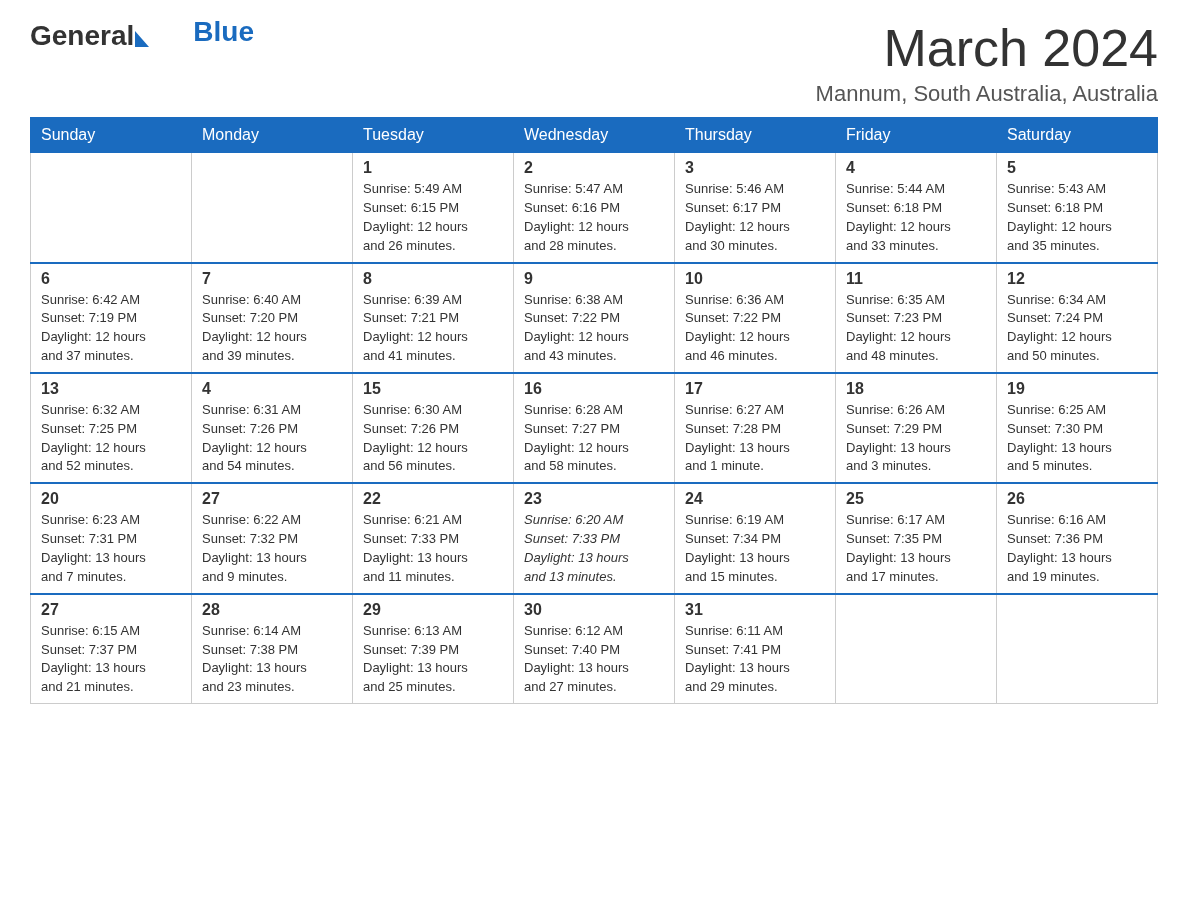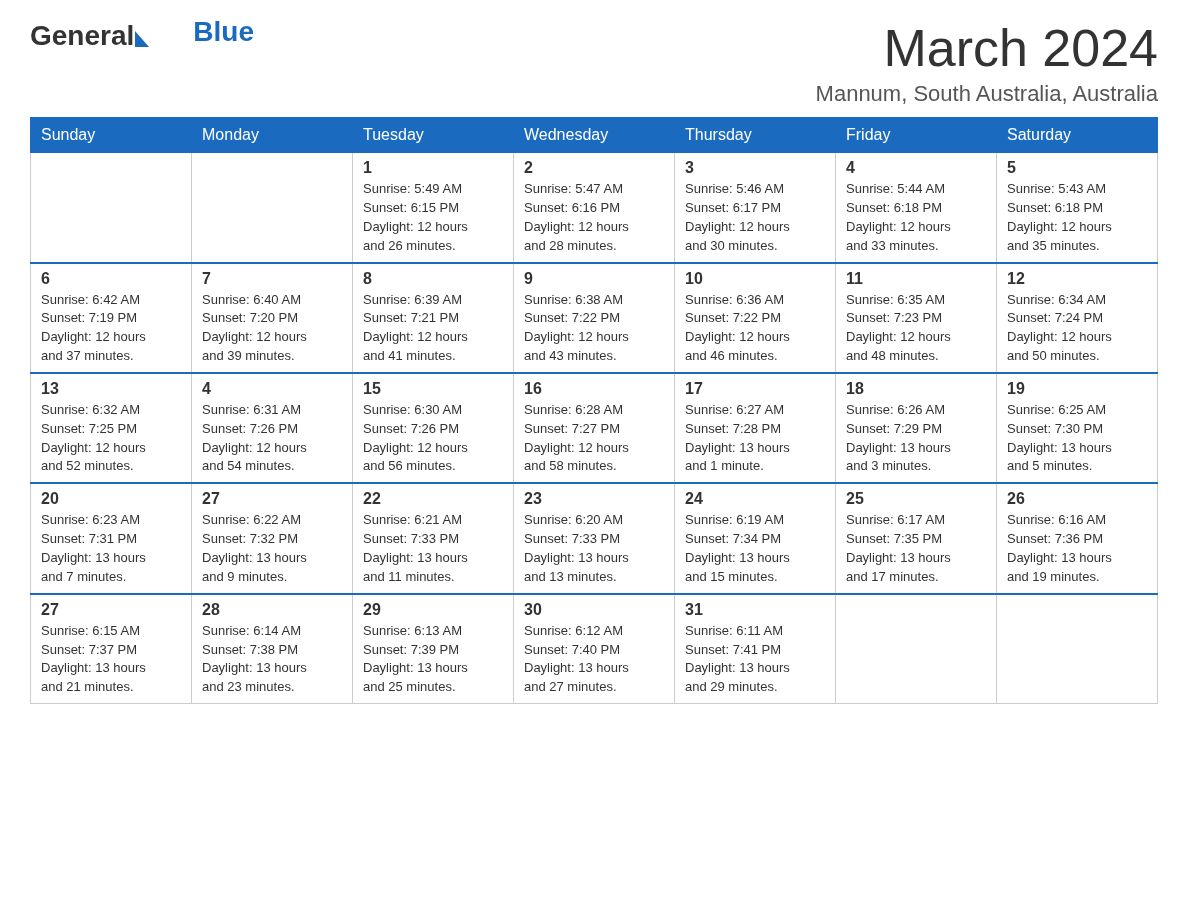--- a/index.html
+++ b/index.html
@@ -300,21 +300,21 @@
         </td>
         <td>
           <span class="cell-day">22</span>
           <div class="cell-info" style="white-space: pre-line;">Sunrise: 6:21 AM
 Sunset: 7:33 PM
 Daylight: 13 hours
 and 11 minutes.</div>
         </td>
         <td>
           <span class="cell-day">23</span>
-          <div class="cell-info" style="white-space: pre-line;">Sunrise: 6:20 AM
+          <div class="cell-info" style="white-space: pre-line; font-style: italic;">Sunrise: 6:20 AM
 Sunset: 7:33 PM
 Daylight: 13 hours
 and 13 minutes.</div>
         </td>
         <td>
           <span class="cell-day">24</span>
           <div class="cell-info" style="white-space: pre-line;">Sunrise: 6:19 AM
 Sunset: 7:34 PM
 Daylight: 13 hours
 and 15 minutes.</div>

